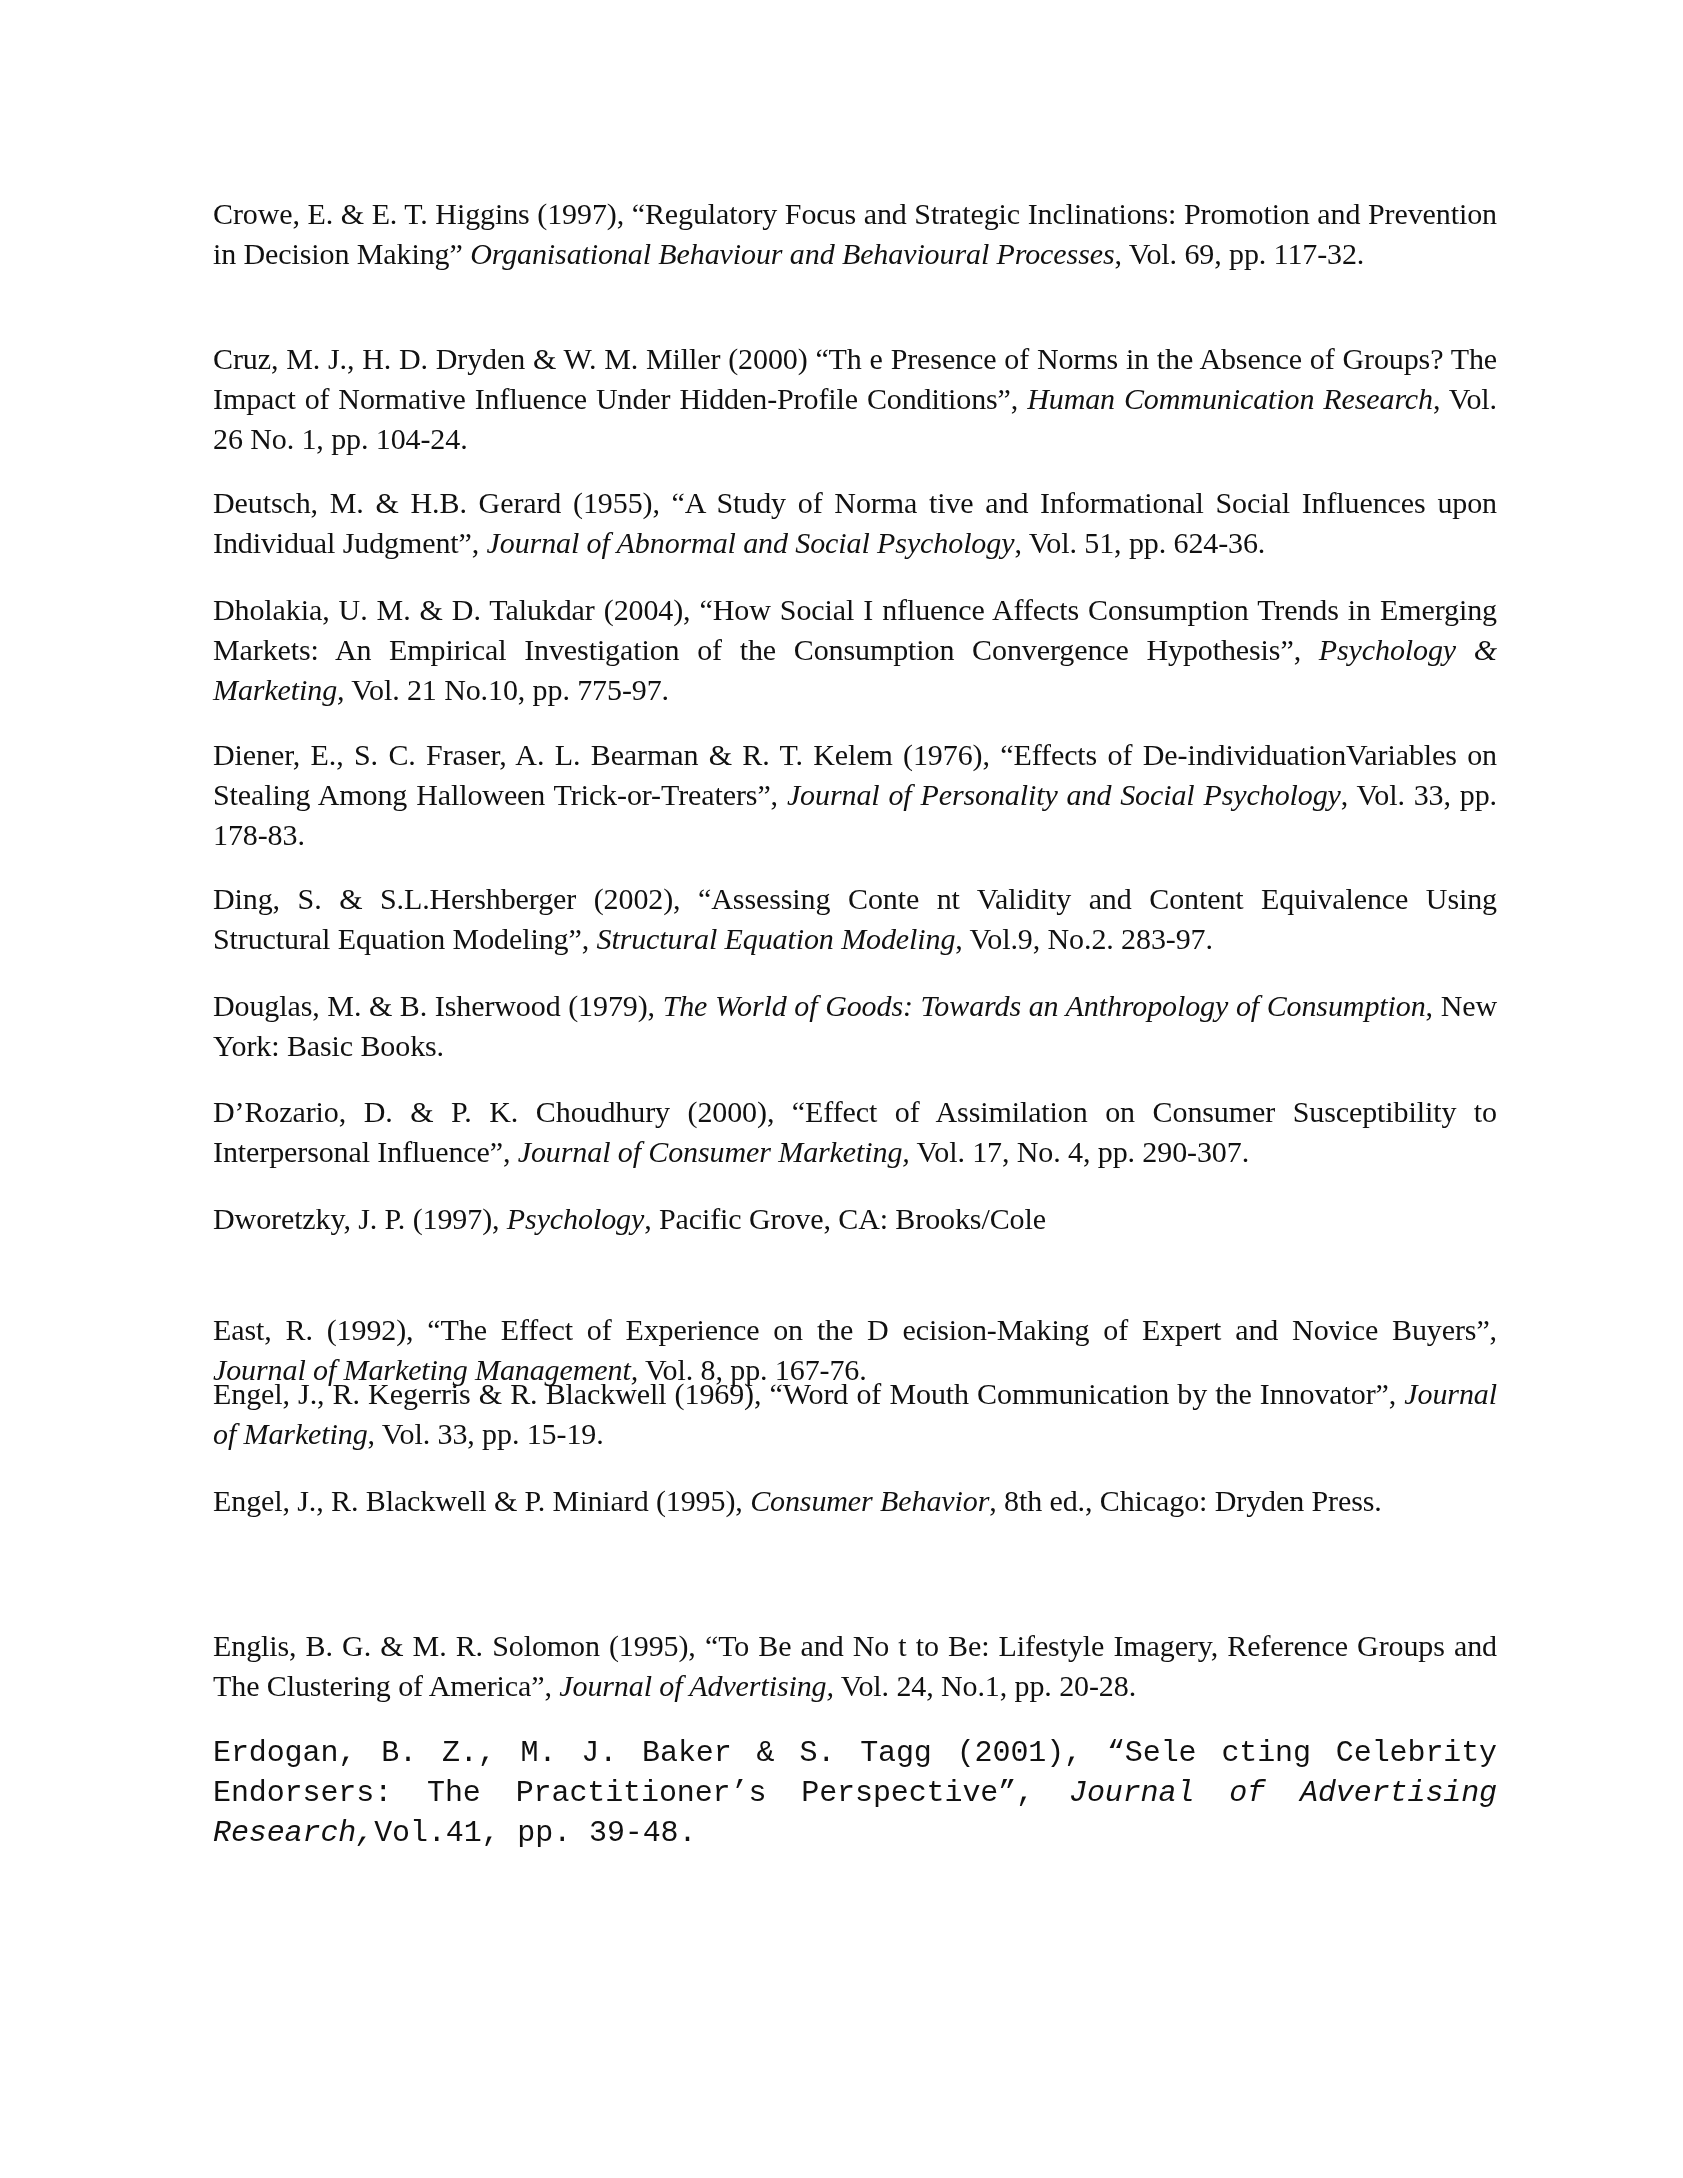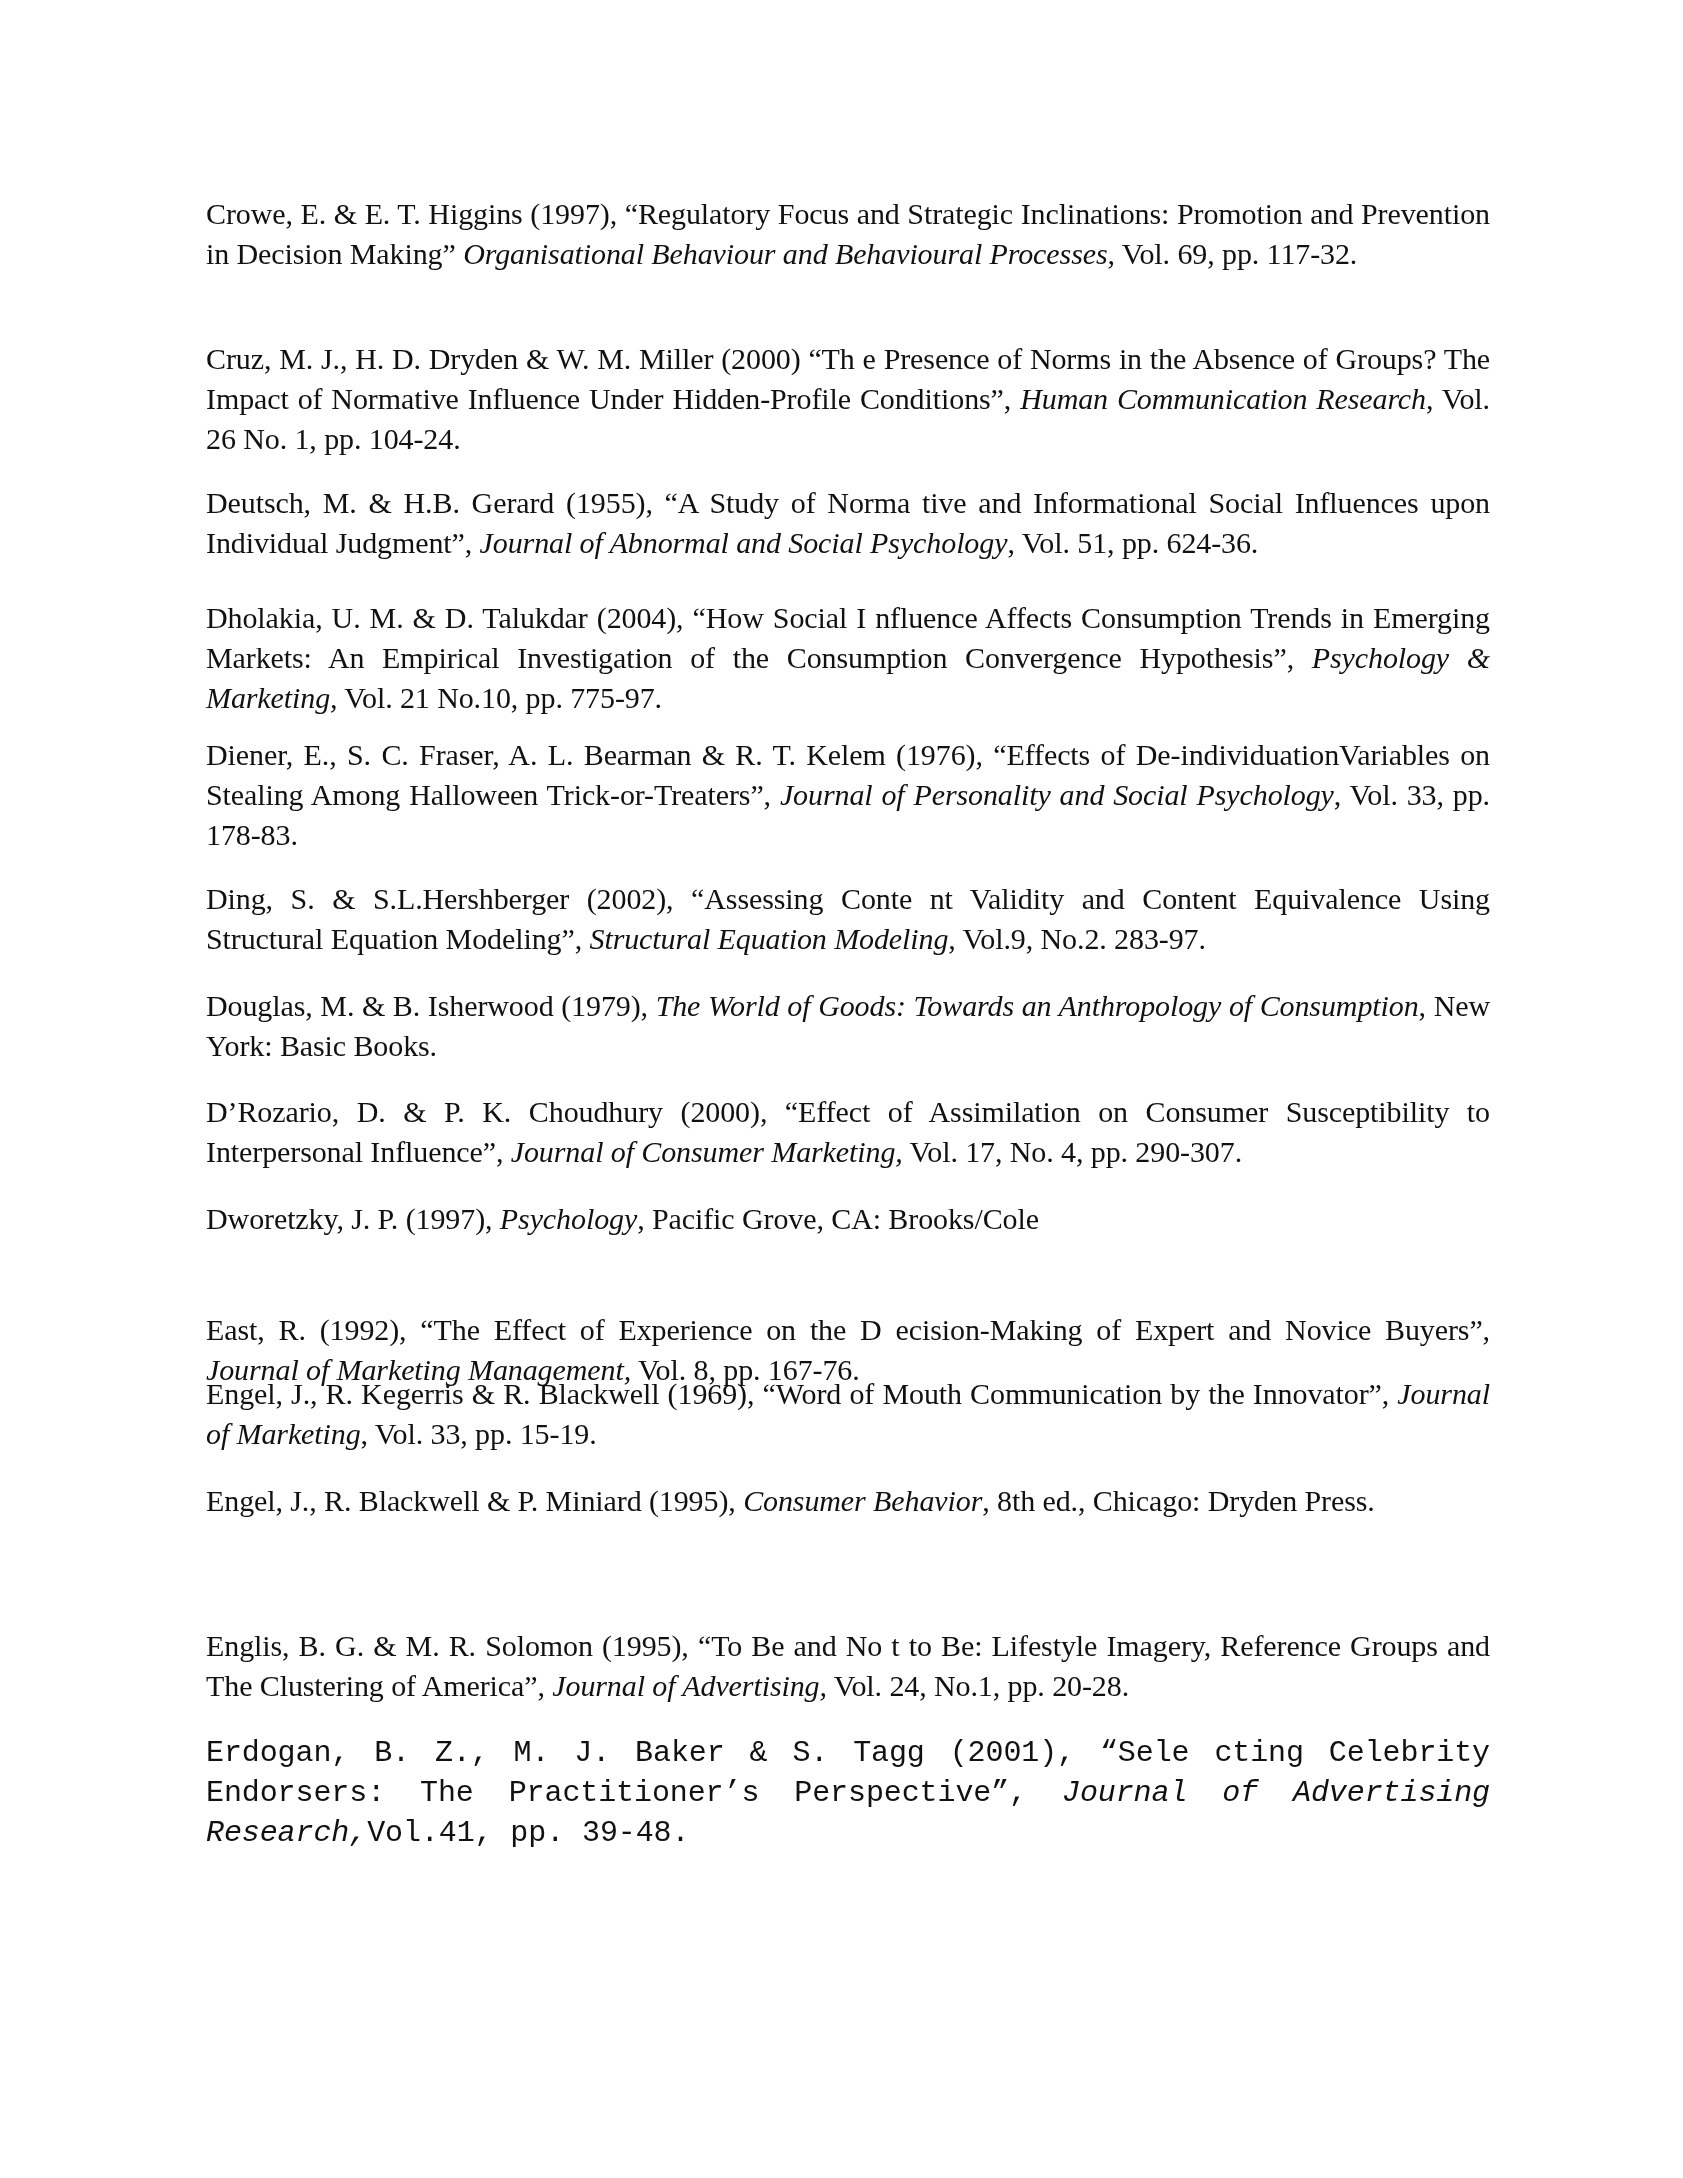--- a/index.html
+++ b/index.html
@@ -10,21 +10,21 @@
   body {
     width: 1683px;
     height: 2178px;
     position: relative;
     overflow: hidden;
     font-family: "Liberation Serif", "DejaVu Serif", serif;
     color: #111111;
   }
   .page {
     position: absolute;
-    left: 8px; top: 0;
+    left: 15px; top: 0;
     width: 1363px;
     height: 2178px;
     background: #ffffff;
   }
   .refs {
     position: absolute;
     left: 198px;
     top: 0;
     width: 1284px;
   }
@@ -42,21 +42,21 @@
   .ref i { font-style: italic; }
 </style>
 </head>
 <body>
 
 <div class="page">
   <div class="refs" id="refs">
       <p class="ref" style="top: 194px;"><span>Crowe, E. &amp; E. T. Higgins (1997), “Regulatory Focus and Strategic Inclinations: Promotion and Prevention in Decision Making” </span><i>Organisational Behaviour and Behavioural Processes</i><span>, Vol. 69, pp. 117-32.</span></p>
       <p class="ref" style="top: 339px;"><span>Cruz, M. J., H. D. Dryden &amp; W. M. Miller (2000) “Th e Presence of Norms in the Absence of Groups? The Impact of Normative Influence Under Hidden-Profile Conditions”, </span><i>Human Communication Research</i><span>, Vol. 26 No. 1, pp. 104-24.</span></p>
       <p class="ref" style="top: 483px;"><span>Deutsch, M. &amp; H.B. Gerard (1955), “A Study of Norma tive and Informational Social Influences upon Individual Judgment”, </span><i>Journal of Abnormal and Social Psychology</i><span>, Vol. 51, pp. 624-36.</span></p>
-      <p class="ref" style="top: 590px; margin-top: 8px;"><span>Dholakia, U. M. &amp; D. Talukdar (2004), “How Social I nfluence Affects Consumption Trends in Emerging Markets: An Empirical Investigation of the Consumption Convergence Hypothesis”, </span><i>Psychology &amp; Marketing,</i><span> Vol. 21 No.10, pp. 775-97.</span></p>
+      <p class="ref" style="top: 590px;"><span>Dholakia, U. M. &amp; D. Talukdar (2004), “How Social I nfluence Affects Consumption Trends in Emerging Markets: An Empirical Investigation of the Consumption Convergence Hypothesis”, </span><i>Psychology &amp; Marketing,</i><span> Vol. 21 No.10, pp. 775-97.</span></p>
       <p class="ref" style="top: 735px;"><span>Diener, E., S. C. Fraser, A. L. Bearman &amp; R. T. Kelem (1976), “Effects of De-individuationVariables on Stealing Among Halloween Trick-or-Treaters”, </span><i>Journal of Personality and Social Psychology</i><span>, Vol. 33, pp. 178-83.</span></p>
       <p class="ref" style="top: 879px;"><span>Ding, S. &amp; S.L.Hershberger (2002), “Assessing Conte nt Validity and Content Equivalence Using Structural Equation Modeling”, </span><i>Structural Equation Modeling</i><span>, Vol.9, No.2. 283-97.</span></p>
       <p class="ref" style="top: 986px;"><span>Douglas, M. &amp; B. Isherwood (1979), </span><i>The World of Goods: Towards an Anthropology of Consumption</i><span>, New York: Basic Books.</span></p>
       <p class="ref" style="top: 1092px;"><span>D’Rozario, D. &amp; P. K. Choudhury (2000), “Effect of Assimilation on Consumer Susceptibility to Interpersonal Influence”, </span><i>Journal of Consumer Marketing,</i><span> Vol. 17, No. 4, pp. 290-307.</span></p>
       <p class="ref" style="top: 1199px;"><span>Dworetzky, J. P. (1997), </span><i>Psychology</i><span>, Pacific Grove, CA: Brooks/Cole</span></p>
       <p class="ref" style="top: 1267px; margin-top: 43px;"><span>East, R. (1992), “The Effect of Experience on the D ecision-Making of Expert and Novice Buyers”, </span><i>Journal of Marketing Management,</i><span> Vol. 8, pp. 167-76.</span></p>
       <p class="ref" style="top: 1374px;"><span>Engel, J., R. Kegerris &amp; R. Blackwell (1969), “Word of Mouth Communication by the Innovator”, </span><i>Journal of Marketing</i><span>, Vol. 33, pp. 15-19.</span></p>
       <p class="ref" style="top: 1481px;"><span>Engel, J., R. Blackwell &amp; P. Miniard (1995), </span><i>Consumer Behavior</i><span>, 8th ed., Chicago: Dryden Press.</span></p>
       <p class="ref" style="top: 1626px;"><span>Englis, B. G. &amp; M. R. Solomon (1995), “To Be and No t to Be: Lifestyle Imagery, Reference Groups and The Clustering of America”, </span><i>Journal of Advertising,</i><span> Vol. 24, No.1, pp. 20-28.</span></p>
       <p class="ref" style="top: 1733px; font-family: Liberation Mono, monospace;"><span>Erdogan, B. Z., M. J. Baker &amp; S. Tagg (2001), “Sele cting Celebrity Endorsers: The Practitioner’s Perspective”, </span><i>Journal of Advertising Research,</i><span>Vol.41, pp. 39-48.</span></p>

